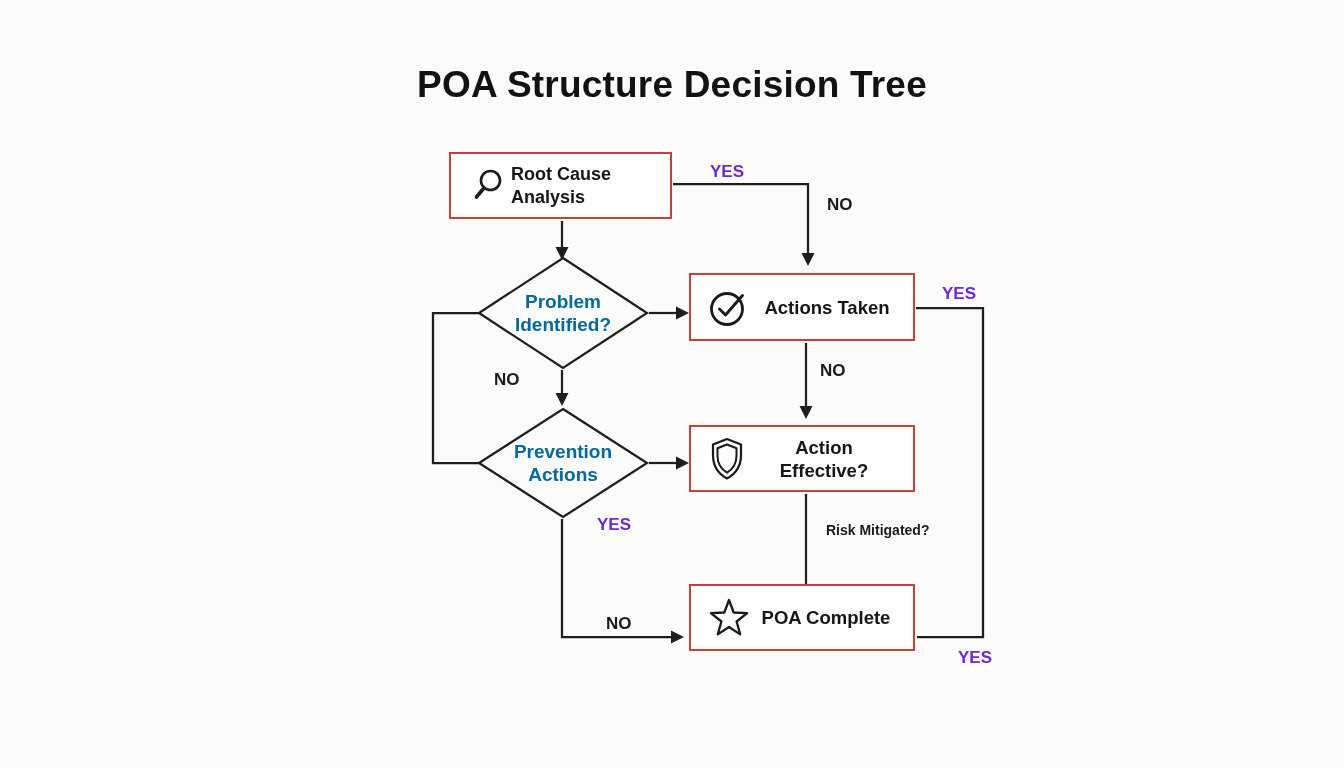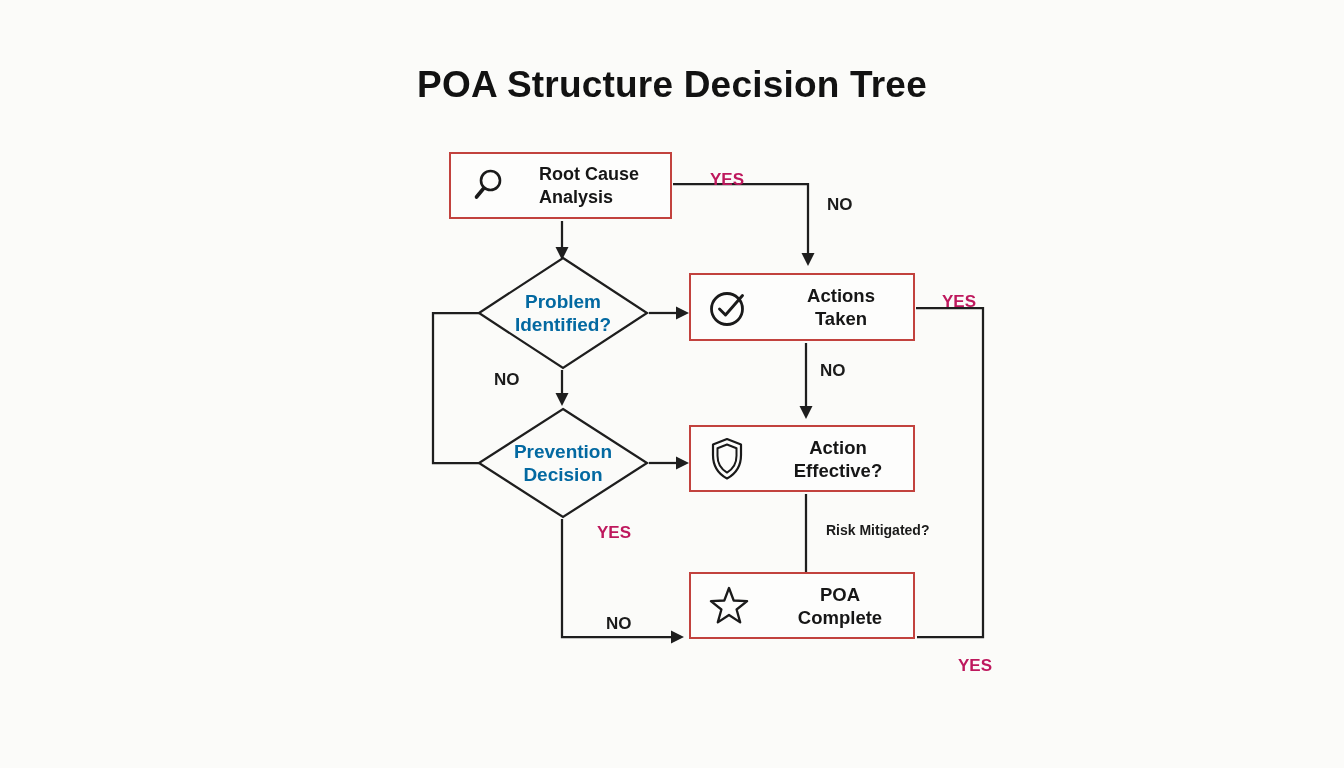--- a/index.html
+++ b/index.html
@@ -16,36 +16,36 @@
     letter-spacing:0.2px;
     margin-top:32px;
   }
   svg.overlay{position:absolute;top:0;left:0;width:1344px;height:768px;pointer-events:none;}
   .node-box{
     position:absolute;
     background:#fdfdfc;
     border:2.5px solid #c2423e;
     box-sizing:border-box;
     display:flex;align-items:center;
-    padding:0 16px;gap:32px;
+    padding:0 16px;gap:4px;
   }
   .node-box .icon{flex:0 0 auto;display:flex;align-items:center;}
   .node-label{
     font-size:18px;font-weight:bold;color:#161616;line-height:23px;
   }
   .node-label.center{flex:1;text-align:center;font-size:18.5px;}
   .diamond-label{
     position:absolute;text-align:center;
     font-size:19px;font-weight:bold;color:#0369a1;line-height:23px;
   }
   .edge-label{
     position:absolute;font-size:17px;font-weight:bold;color:#1b1b1b;
     white-space:nowrap;
   }
-  .edge-label.red{color:#be185d;margin-top:8px;}
+  .edge-label.red{color:#6d28d9;}
   .edge-label.big{font-size:14px;}
 </style>
 </head>
 <body>
 
 <div class="canvas">
 
   <div class="title">POA Structure Decision Tree</div>
 
   <svg class="overlay" viewBox="0 0 1344 768" xmlns="http://www.w3.org/2000/svg">
@@ -100,34 +100,34 @@
       <svg width="46" height="42" viewBox="0 0 46 42">
         <circle cx="20" cy="23" r="15.5" fill="none" stroke="#1a1a1a" stroke-width="2.8"></circle>
         <path d="M12.5 23 L18.5 29 L35.5 9.5" fill="none" stroke="#1a1a1a" stroke-width="2.9" stroke-linecap="round" stroke-linejoin="round"></path>
       </svg>
     </span>
     <div class="node-label center">Actions Taken</div>
   </div>
 
   <div class="diamond-label" style="left:483px;top:440px;width:160px;">
     <div>Prevention</div>
-    <div>Decision</div>
+    <div>Actions</div>
   </div>
 
   <div class="node-box" style="left:689px;top:425px;width:226px;height:67px;padding-left:16px;">
     <span class="icon">
       <svg width="40" height="46" viewBox="0 0 40 46">
         <path d="M20 3 L34 8.5 L34 19 C34 30 28.5 38 20 42.5 C11.5 38 6 30 6 19 L6 8.5 Z" fill="none" stroke="#1a1a1a" stroke-width="2.2" stroke-linejoin="round"></path>
         <path d="M20 8.5 L29.5 12.2 L29.5 19.8 C29.5 27.5 25.8 33.2 20 36.6 C14.2 33.2 10.5 27.5 10.5 19.8 L10.5 12.2 Z" fill="none" stroke="#1a1a1a" stroke-width="2" stroke-linejoin="round"></path>
       </svg>
     </span>
     <div class="node-label center">Action Effective?</div>
   </div>
 
-  <div class="node-box" style="left:689px;top:572px;width:226px;height:67px;">
+  <div class="node-box" style="left:689px;top:584px;width:226px;height:67px;">
     <span class="icon">
       <svg width="44" height="42" viewBox="0 0 44 42">
         <path d="M22 3 L26.7 15.5 L40.1 16.1 L29.6 24.5 L33.2 37.4 L22 30 L10.8 37.4 L14.4 24.5 L3.9 16.1 L17.3 15.5 Z" fill="none" stroke="#1a1a1a" stroke-width="2.3" stroke-linejoin="round"></path>
       </svg>
     </span>
     <div class="node-label center">POA Complete</div>
   </div>
 
   <div class="edge-label red" style="left:710px;top:162px;">YES</div>
   <div class="edge-label" style="left:827px;top:195px;">NO</div>

